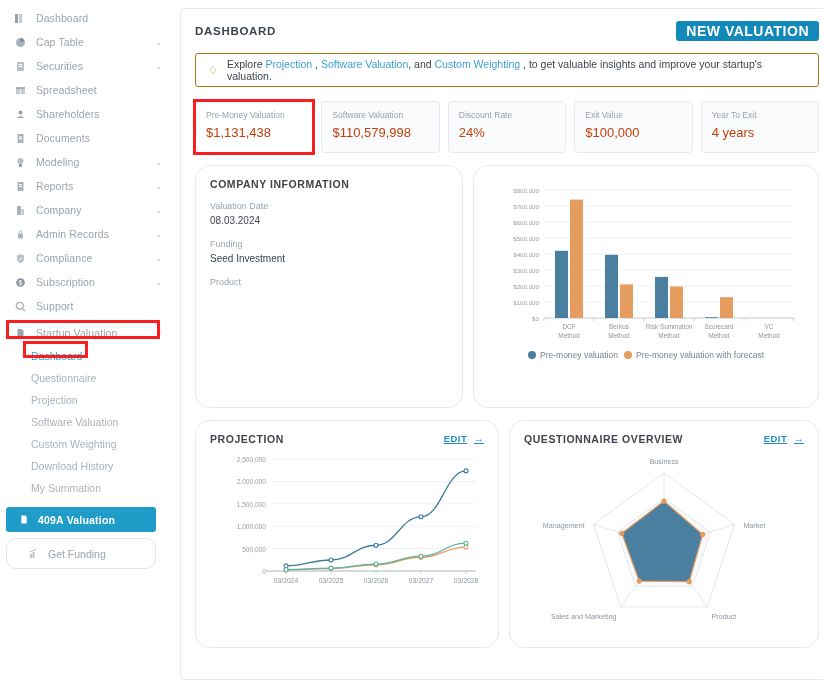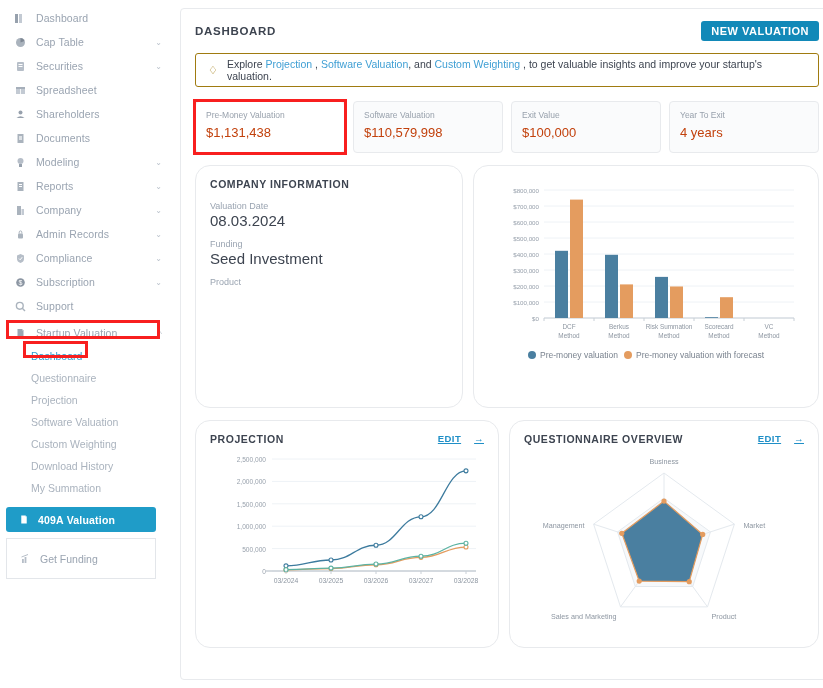--- a/index.html
+++ b/index.html
@@ -41,23 +41,23 @@
   .btn-409 {
     margin: 8px 18px 6px 6px;
     height: 25px; border-radius: 3px;
     background: #1f9cc8; color: #fff;
     display: flex; align-items: center; padding-left: 13px;
     font-size: 10.5px; font-weight: bold; letter-spacing: .2px;
   }
   .btn-409 .ico { margin-right: 9px; color: #ffffff; display:flex; }
   .btn-fund {
     margin: 0 18px 0 6px;
-    height: 41px; border-radius: 0;
+    height: 31px; border-radius: 10px;
     border: 1px solid #e3e6ea; background: #fff;
-    display: flex; align-items: center; padding-left: 13px;
+    display: flex; align-items: center; padding-left: 21px;
     font-size: 10.5px; color: #9aa4b1;
   }
   .btn-fund .ico { margin-right: 9px; color: #b3bcc7; display:flex; }
 
   
   .redbox { position: absolute; border: 3px solid #f81f1f; pointer-events: none; }
 
   
   .main {
     flex: 1; padding: 8px 6px 8px 6px;
@@ -72,21 +72,21 @@
   .page-title { font-size: 11.5px; color: #3d4450; letter-spacing: .7px; font-weight: 600; }
   .topbtns { display: flex; gap: 7px; align-items: center; }
   .btn-dl {
     background: #e8ebee; color: #6d7681;
     font-size: 8.5px; font-weight: bold; letter-spacing: .5px;
     border-radius: 3px; height: 20px; padding: 0 8px;
     display: flex; align-items: center; gap: 5px; border: none;
   }
   .btn-new {
     background: #1289b8; color: #fff;
-    font-size: 11px; font-weight: bold; letter-spacing: .5px;
+    font-size: 14px; font-weight: bold; letter-spacing: .5px;
     border-radius: 3px; height: 20px; padding: 0 10px;
     display: flex; align-items: center; border: none;
   }
 
   .alert {
     margin-top: 12px; height: 34px;
     border: 1px solid #a07b10; border-radius: 3px;
     display: flex; align-items: center; padding: 0 12px;
     font-size: 10.5px; color: #3d4450;
   }
@@ -108,26 +108,26 @@
   
   .row { display: flex; gap: 10px; margin-top: 12px; }
   .card {
     border: 1px solid #e8eaed; border-radius: 15px; background: #fff;
     padding: 12px 14px; position: relative;
   }
   .card-title { font-size: 10.5px; font-weight: bold; color: #3d4450; letter-spacing: .55px; }
   .edit-link {
     position: absolute; right: 14px; top: 12px;
     font-size: 9.5px; font-weight: bold; color: #1f8fc7; letter-spacing: .4px;
-    display:flex; align-items:flex-end; gap:13px;
+    display:flex; align-items:flex-end; gap:7px;
   }
 
   .info-field { margin-top: 11px; }
   .info-lab { font-size: 9px; color: #9aa4b1; margin-bottom: 2px; }
-  .info-val { font-size: 15px; color: #3d4450; line-height: 15px; }
+  .info-val { font-size: 10px; color: #3d4450; line-height: 15px; }
 
   svg { display: block; }
   .lg { display:flex; align-items:center; justify-content:center; gap:6px; }
   .lg-item { display:flex; align-items:center; gap:4px; font-size:8.5px; color:#7a838f; }
   .dot { width:8px; height:8px; border-radius:50%; display:inline-block; }
 </style>
 </head>
 <body>
 
 <div class="app">
@@ -352,20 +352,24 @@
 
       <div class="kpis">
         <div class="kpi hl">
           <div class="k-lab">Pre-Money Valuation</div>
           <div class="k-val">$1,131,438</div>
           <div class="redbox" style="left:-3px; top:-3px; right:-3px; bottom:-3px;"></div>
         </div>
         <div class="kpi">
           <div class="k-lab">Software Valuation</div>
           <div class="k-val">$110,579,998</div>
+        </div>
+        <div class="kpi">
+          <div class="k-lab">Discount Rate</div>
+          <div class="k-val">24%</div>
         </div>
         <div class="kpi">
           <div class="k-lab">Exit Value</div>
           <div class="k-val">$100,000</div>
         </div>
         <div class="kpi">
           <div class="k-lab">Year To Exit</div>
           <div class="k-val">4 years</div>
         </div>
       </div>

